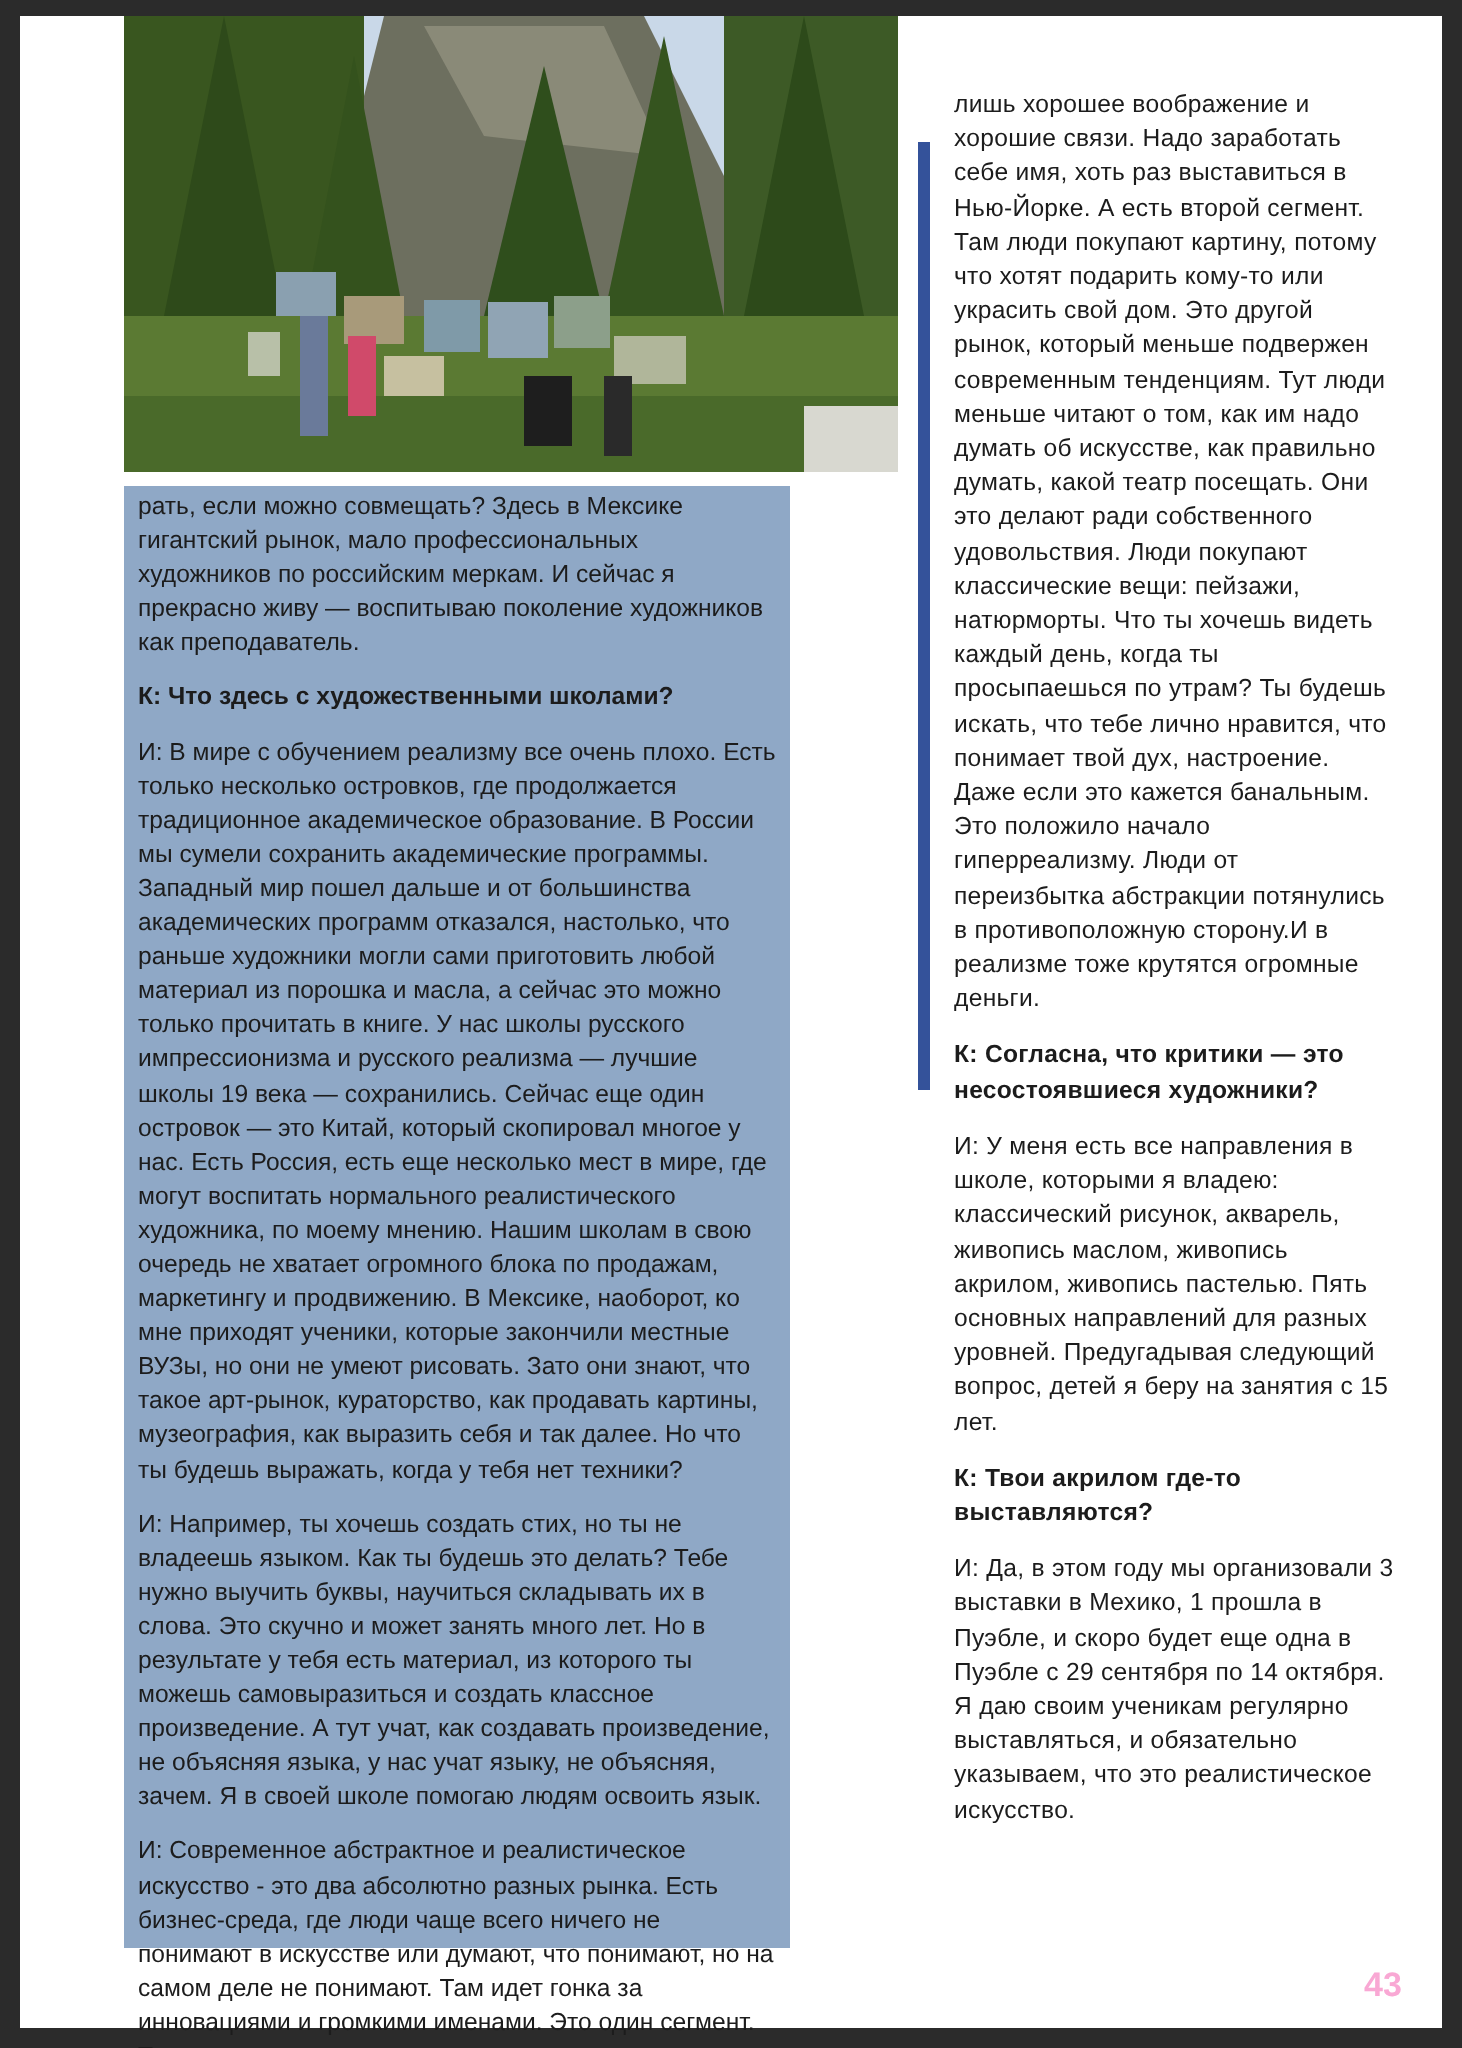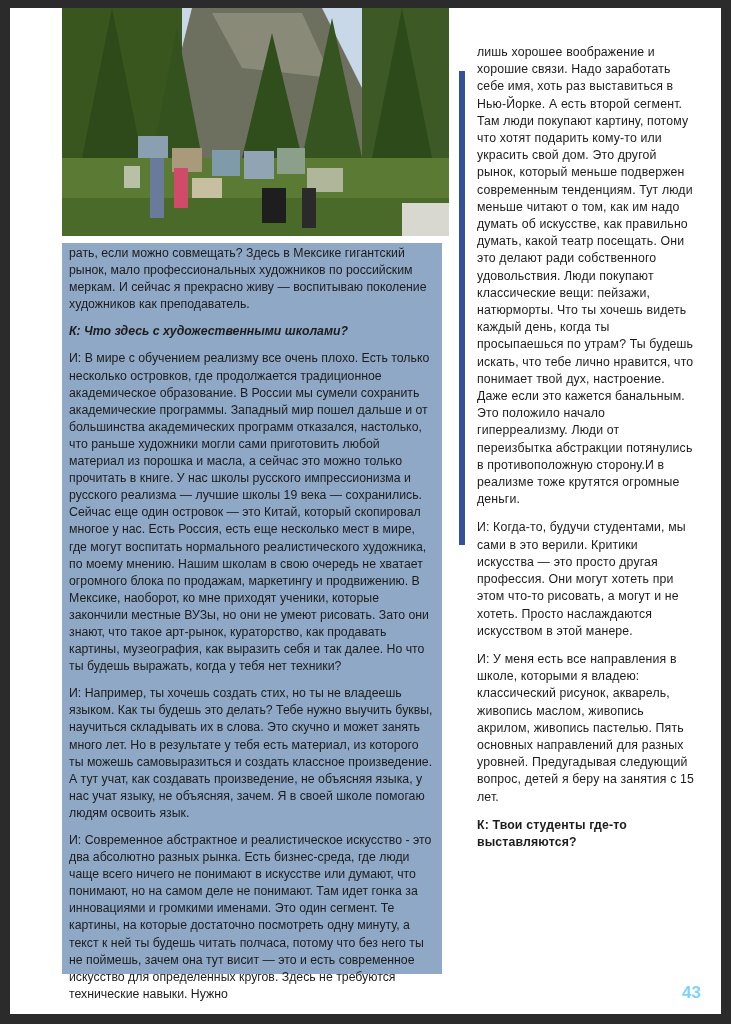--- a/index.html
+++ b/index.html
@@ -1,27 +1,27 @@
 <!DOCTYPE html>
 <html><head>
 <meta charset="utf-8">
 <style>
   html, body { margin:0; padding:0; }
   body { width:731px; height:1024px; background:#2b2b2b; position:relative; overflow:hidden; font-family:"Liberation Sans", sans-serif; }
   .paper { position:absolute; left:10px; top:8px; width:711px; height:1006px; background:#ffffff; }
   .photo { position:absolute; left:62px; top:8px; width:387px; height:228px; overflow:hidden; }
   .photo svg { display:block; }
-  .left-box { position:absolute; left:62px; top:243px; width:380px; height:731px; background:#8fa8c6; box-sizing:border-box; padding:2px 7px 0 7px; color:#1c1c1c; }
+  .left-box { position:absolute; left:62px; top:243px; width:333px; height:731px; background:#8fa8c6; box-sizing:border-box; padding:2px 7px 0 7px; color:#1c1c1c; }
   .left-box p { margin:0 0 10px 0; font-size:12.3px; line-height:17.1px; text-align:left; }
-  .left-box p.q { font-weight:bold; margin-bottom:10px;font-style:italic; }
+  .left-box p.q { font-weight:bold; margin-bottom:10px; }
   .blue-bar { position:absolute; left:459px; top:71px; width:6px; height:474px; background:#34529a; }
   .right-col { position:absolute; left:477px; top:44px; width:236px; color:#1c1c1c; }
   .right-col p { margin:0 16px 11px 0; font-size:12.3px; line-height:17.2px; letter-spacing:0.15px; }
   .right-col p.q { font-weight:bold; }
-  .page-num { position:absolute; left:682px; top:983px; font-size:17px; font-weight:bold; color:#7dd3fc; }
+  .page-num { position:absolute; left:682px; top:983px; font-size:17px; font-weight:bold; color:#f9a8d4; }
 </style>
 </head>
 <body>
 
 <div class="paper"></div>
 
 <div class="photo">
   <svg width="387" height="228" viewBox="0 0 387 228">
     <rect width="387" height="228" fill="#c9d8e8"></rect>
     <polygon points="130,0 260,0 300,80 320,150 100,150 120,40" fill="#6d6f5f"></polygon>
@@ -58,18 +58,19 @@
   <p class="q">К: Что здесь с художественными школами?</p>
   <p>И: В мире с обучением реализму все очень плохо. Есть только несколько островков, где продолжается традиционное академическое образование. В России мы сумели сохранить академические программы. Западный мир пошел дальше и от большинства академических программ отказался, настолько, что раньше художники могли сами приготовить любой материал из порошка и масла, а сейчас это можно только прочитать в книге. У нас школы русского импрессионизма и русского реализма — лучшие школы 19 века — сохранились. Сейчас еще один островок — это Китай, который скопировал многое у нас. Есть Россия, есть еще несколько мест в мире, где могут воспитать нормального реалистического художника, по моему мнению. Нашим школам в свою очередь не хватает огромного блока по продажам, маркетингу и продвижению. В Мексике, наоборот, ко мне приходят ученики, которые закончили местные ВУЗы, но они не умеют рисовать. Зато они знают, что такое арт-рынок, кураторство, как продавать картины, музеография, как выразить себя и так далее. Но что ты будешь выражать, когда у тебя нет техники?</p>
   <p>И: Например, ты хочешь создать стих, но ты не владеешь языком. Как ты будешь это делать? Тебе нужно выучить буквы, научиться складывать их в слова. Это скучно и может занять много лет. Но в результате у тебя есть материал, из которого ты можешь самовыразиться и создать классное произведение. А тут учат, как создавать произведение, не объясняя языка, у нас учат языку, не объясняя, зачем. Я в своей школе помогаю людям освоить язык.</p>
   <p>И: Современное абстрактное и реалистическое искусство - это два абсолютно разных рынка. Есть бизнес-среда, где люди чаще всего ничего не понимают в искусстве или думают, что понимают, но на самом деле не понимают. Там идет гонка за инновациями и громкими именами. Это один сегмент. Те картины, на которые достаточно посмотреть одну минуту, а текст к ней ты будешь читать полчаса, потому что без него ты не поймешь, зачем она тут висит — это и есть современное искусство для определенных кругов. Здесь не требуются технические навыки. Нужно</p>
 </div>
 
 <div class="blue-bar"></div>
 
 <div class="right-col">
   <p>лишь хорошее воображение и хорошие связи. Надо заработать себе имя, хоть раз выставиться в Нью-Йорке. А есть второй сегмент. Там люди покупают картину, потому что хотят подарить кому-то или украсить свой дом. Это другой рынок, который меньше подвержен современным тенденциям. Тут люди меньше читают о том, как им надо думать об искусстве, как правильно думать, какой театр посещать. Они это делают ради собственного удовольствия. Люди покупают классические вещи: пейзажи, натюрморты. Что ты хочешь видеть каждый день, когда ты просыпаешься по утрам? Ты будешь искать, что тебе лично нравится, что понимает твой дух, настроение. Даже если это кажется банальным. Это положило начало гиперреализму. Люди от переизбытка абстракции потянулись в противоположную сторону.И в реализме тоже крутятся огромные деньги.</p>
-  <p>И: Когда-то, будучи студентами, мы сами в это верили. Критики искусства — это просто другая профессия. Они могут хотеть при этом что-то рисовать, а могут и не хотеть. Просто наслаждаются искусством в этой манере.</p>
+  <p class="q">К: Согласна, что критики — это несостоявшиеся художники?</p>
   <p>И: У меня есть все направления в школе, которыми я владею: классический рисунок, акварель, живопись маслом, живопись акрилом, живопись пастелью. Пять основных направлений для разных уровней. Предугадывая следующий вопрос, детей я беру на занятия с 15 лет.</p>
-  <p class="q">К: Твои студенты где-то выставляются?</p>
+  <p class="q">К: Твои акрилом где-то выставляются?</p>
+  <p>И: Да, в этом году мы организовали 3 выставки в Мехико, 1 прошла в Пуэбле, и скоро будет еще одна в Пуэбле с 29 сентября по 14 октября. Я даю своим ученикам регулярно выставляться, и обязательно указываем, что это реалистическое искусство.</p>
 </div>
 
 <div class="page-num">43</div>
 
 </body></html>

